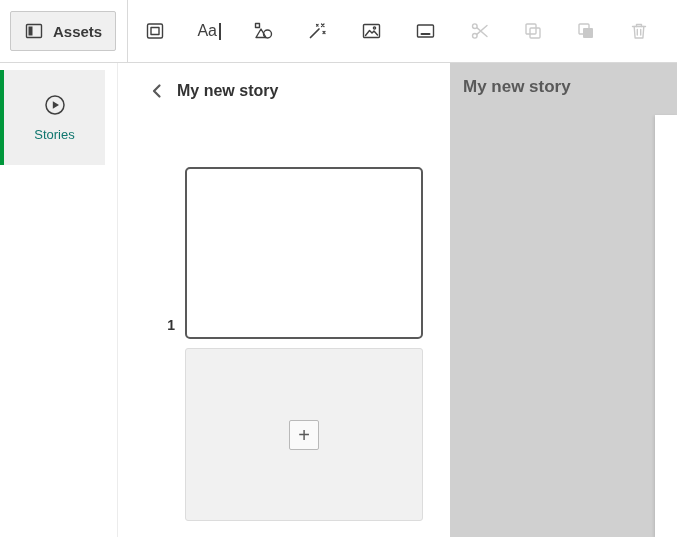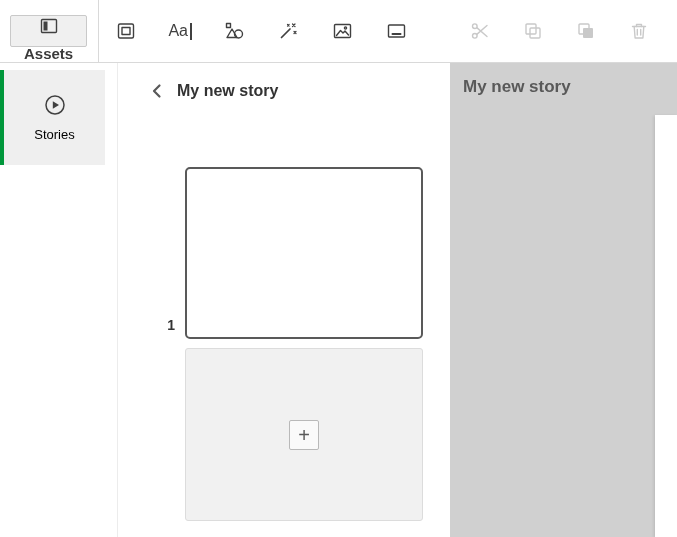--- a/index.html
+++ b/index.html
@@ -12,24 +12,24 @@
   button { background: none; border: none; padding: 0; font: inherit; color: inherit; cursor: pointer; }
   .icon svg { display: block; }
 
   
   .toolbar {
     position: absolute; top: 0; left: 0; right: 0; height: 63px;
     background: #fff; border-bottom: 1px solid #d9d9d9;
     display: flex; align-items: center;
   }
   .assets-btn {
-    margin-left: 10px; height: 32px; padding: 0 13px;
+    margin-left: 10px; height: 40px; padding: 0 13px;
     display: flex; align-items: center; gap: 9px;
     background: #f0f0f0; border: 1px solid #c9c9c9; border-radius: 2px;
-    font-size: 15px; font-weight: 600; color: #3a3a3a; flex-direction: column;
+    font-size: 15px; font-weight: 600; color: #3a3a3a;
   }
   .tb-divider { width: 1px; align-self: stretch; background: #d9d9d9; margin-left: 11px; }
   .tool-group { display: flex; align-items: center; gap: 14px; margin-left: 7px; }
   .tool-btn { width: 40px; height: 40px; display: flex; align-items: center; justify-content: center; border-radius: 2px; }
   .edit-group { display: flex; align-items: center; gap: 13px; margin-left: auto; margin-right: 18px; }
   .edit-group .tool-btn { cursor: default; }
   .text-tool { display: flex; align-items: center; }
   .aa { font-size: 16px; color: #404040; }
   .ibeam { display: inline-block; width: 2px; height: 17px; background: #404040; margin-left: 2px; }
 
@@ -37,21 +37,21 @@
   .main { position: absolute; top: 63px; left: 0; right: 0; bottom: 0; display: flex; }
 
   
   .sidebar { width: 118px; background: #fff; border-right: 1px solid #ececec; position: relative; flex: 0 0 118px; }
   .side-item {
     margin: 7px 12px 0 0; height: 95px; background: #efefef;
     border-left: 4px solid #00973b;
     display: flex; flex-direction: column; align-items: center; justify-content: center; gap: 10px;
     cursor: pointer;
   }
-  .side-label { font-size: 13px; color: #000000; }
+  .side-label { font-size: 13px; color: #0f766e; }
 
   
   .slide-panel { width: 332px; flex: 0 0 332px; background: #fff; position: relative; }
   .panel-header { display: flex; align-items: center; gap: 11px; padding: 19px 0 0 30px; }
   .back-btn { width: 18px; height: 18px; display: flex; align-items: center; justify-content: center; }
   .panel-title { margin: 0; font-size: 16px; font-weight: 700; color: #333; }
   .slide-row { position: absolute; left: 37px; top: 104px; display: flex; align-items: flex-end; gap: 10px; }
   .slide-number { width: 20px; text-align: right; font-size: 14px; font-weight: 600; color: #333; margin-bottom: 6px; }
   .slide-thumb { width: 238px; height: 172px; background: #fff; border: 2px solid #595959; border-radius: 5px; cursor: pointer; }
   .add-slide {

